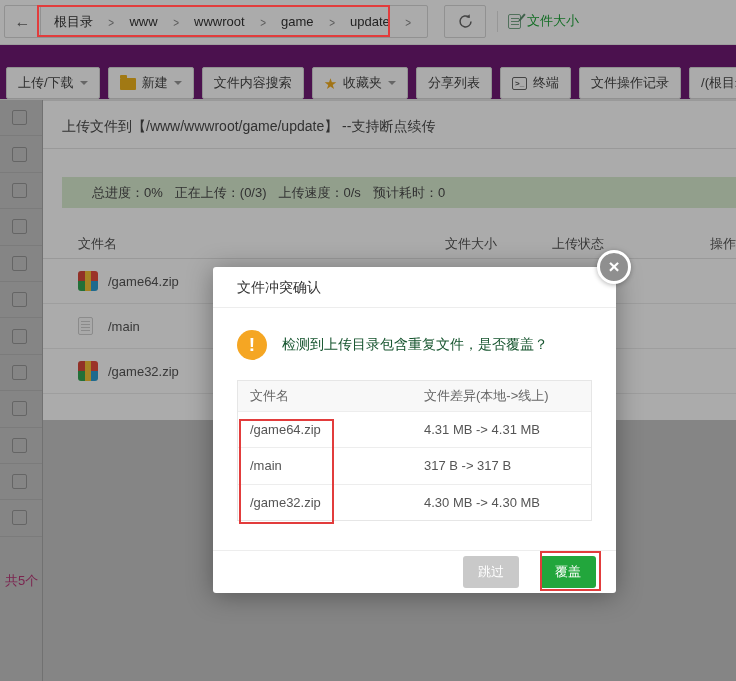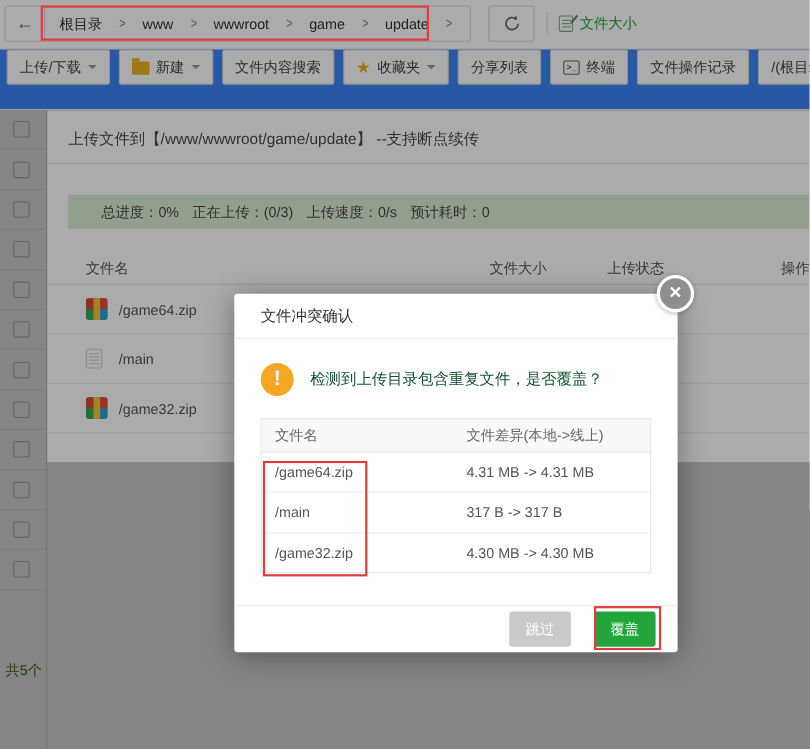--- a/index.html
+++ b/index.html
@@ -18,33 +18,33 @@
   .crumb { cursor:pointer; }
   .crumb-sep { color:#8a8a8a; font-size:11px; transform:scale(0.9,1.2); }
   .refreshbox { position:absolute; left:444px; top:5px; width:42px; height:33px; border:1px solid #d8d8d8; border-radius:2px; display:flex; align-items:center; justify-content:center; background:#fff; cursor:pointer; }
   .tb-divider { position:absolute; left:497px; top:11px; width:1px; height:21px; background:#e2e2e2; }
   .feedback { position:absolute; left:508px; top:12px; display:flex; align-items:center; gap:6px; font-size:13px; color:#20a53a; cursor:pointer; }
   .note-icon { width:13px; height:15px; border:1px solid #7aa98a; border-radius:2px; position:relative; background:#fff; }
   .note-icon::before { content:""; position:absolute; left:2px; top:3px; width:8px; height:1px; background:#7aa98a; box-shadow:0 3px 0 #7aa98a, 0 6px 0 #7aa98a; }
   .note-icon::after { content:""; position:absolute; right:-3px; top:-2px; width:2px; height:9px; background:#5d8f6e; transform:rotate(40deg); }
 
   
-  .toolbar { position:absolute; left:0; top:45px; width:736px; height:55px; background:#3b82f6; border-bottom:1px solid #e8e8e8; display:flex; align-items:flex-start; gap:8px; padding-left:6px; }
+  .toolbar { position:absolute; left:0; top:45px; width:736px; height:55px; background:#701a75; border-bottom:1px solid #e8e8e8; display:flex; align-items:flex-end; gap:8px; padding-left:6px; }
   .tbtn { height:32px; border:1px solid #d8d8d8; border-radius:2px; background:#fff; display:flex; align-items:center; gap:6px; padding:0 11px; font-size:13px; color:#454545; cursor:pointer; white-space:nowrap; flex:0 0 auto; }
   .caret { width:0; height:0; border:4px solid transparent; border-top-color:#999; margin-top:4px; }
   .folder-icon { width:16px; height:12px; background:#f0b51e; border-radius:1px; position:relative; margin-top:2px; }
   .folder-icon::before { content:""; position:absolute; left:0; top:-3px; width:7px; height:3px; background:#f0b51e; border-radius:1px 1px 0 0; }
   .star-icon { color:#f2ae21; font-size:15px; line-height:1; }
   .term-icon { width:15px; height:13px; border:1px solid #666; border-radius:2px; font-size:8px; line-height:11px; color:#555; text-align:left; padding-left:2px; font-weight:bold; }
 
   
   .leftcol { position:absolute; left:0; top:100px; width:43px; height:581px; background:#fff; border-right:1px solid #d9d9d9; overflow:hidden; }
   .cbrow { height:36.4px; border-bottom:1px solid #ececec; display:flex; align-items:center; padding-left:12px; }
   .cb { width:15px; height:15px; border:1px solid #c2c2c2; border-radius:2px; background:#fff; cursor:pointer; }
-  .fm-count { position:absolute; left:5px; top:501px; font-size:13px; color:#4d7c0f; white-space:nowrap; }
+  .fm-count { position:absolute; left:5px; top:472px; font-size:13px; color:#ec4899; white-space:nowrap; }
 
   
   .panel { position:absolute; left:43px; top:100px; width:693px; height:320px; background:#fff; border-top:1px solid #e5e5e5; }
   .panel-title { position:absolute; left:19px; top:17px; font-size:14px; color:#4a4a4a; }
   .panel-hr { position:absolute; left:0; top:47px; width:693px; border-top:1px solid #e5e5e5; }
   .progress { position:absolute; left:19px; top:76px; width:674px; height:31px; background:#daedd1; display:flex; align-items:center; gap:12px; padding-left:30px; font-size:13px; color:#4a4a4a; }
   .up-head { position:absolute; left:0; top:128px; width:693px; height:30px; border-bottom:1px solid #e5e5e5; font-size:13px; color:#555; }
   .uh-name { position:absolute; left:35px; top:6px; }
   .uh-size { position:absolute; left:402px; top:6px; }
   .uh-status { position:absolute; left:509px; top:6px; }

